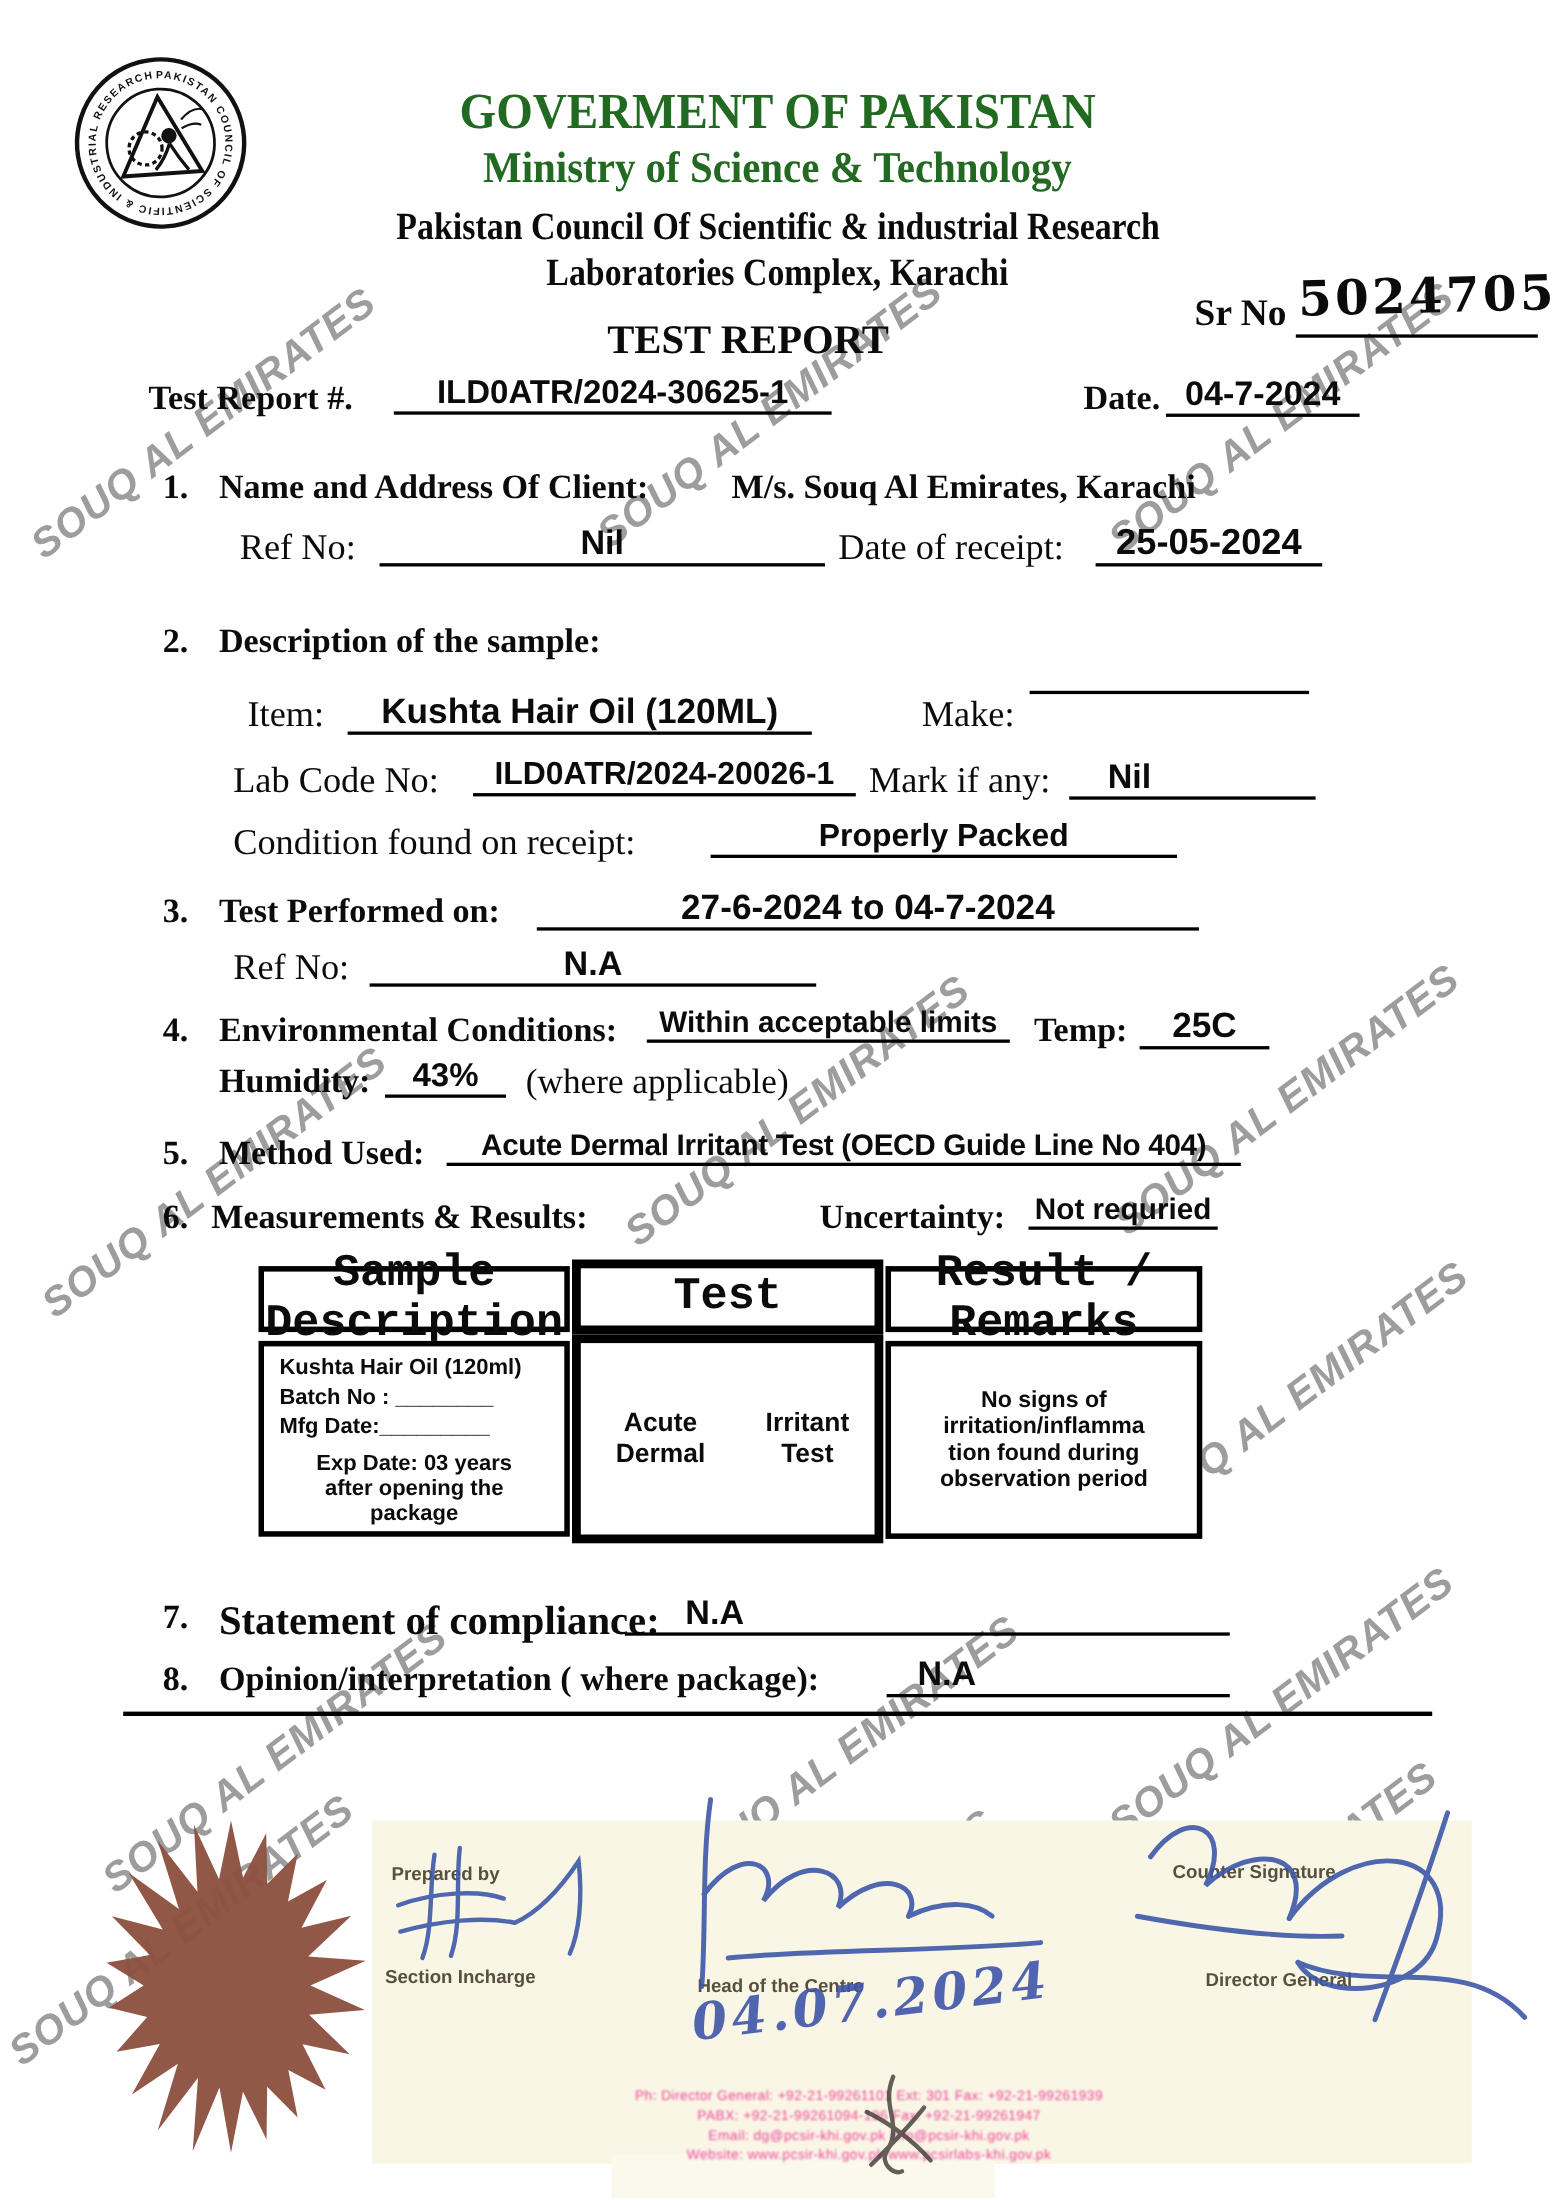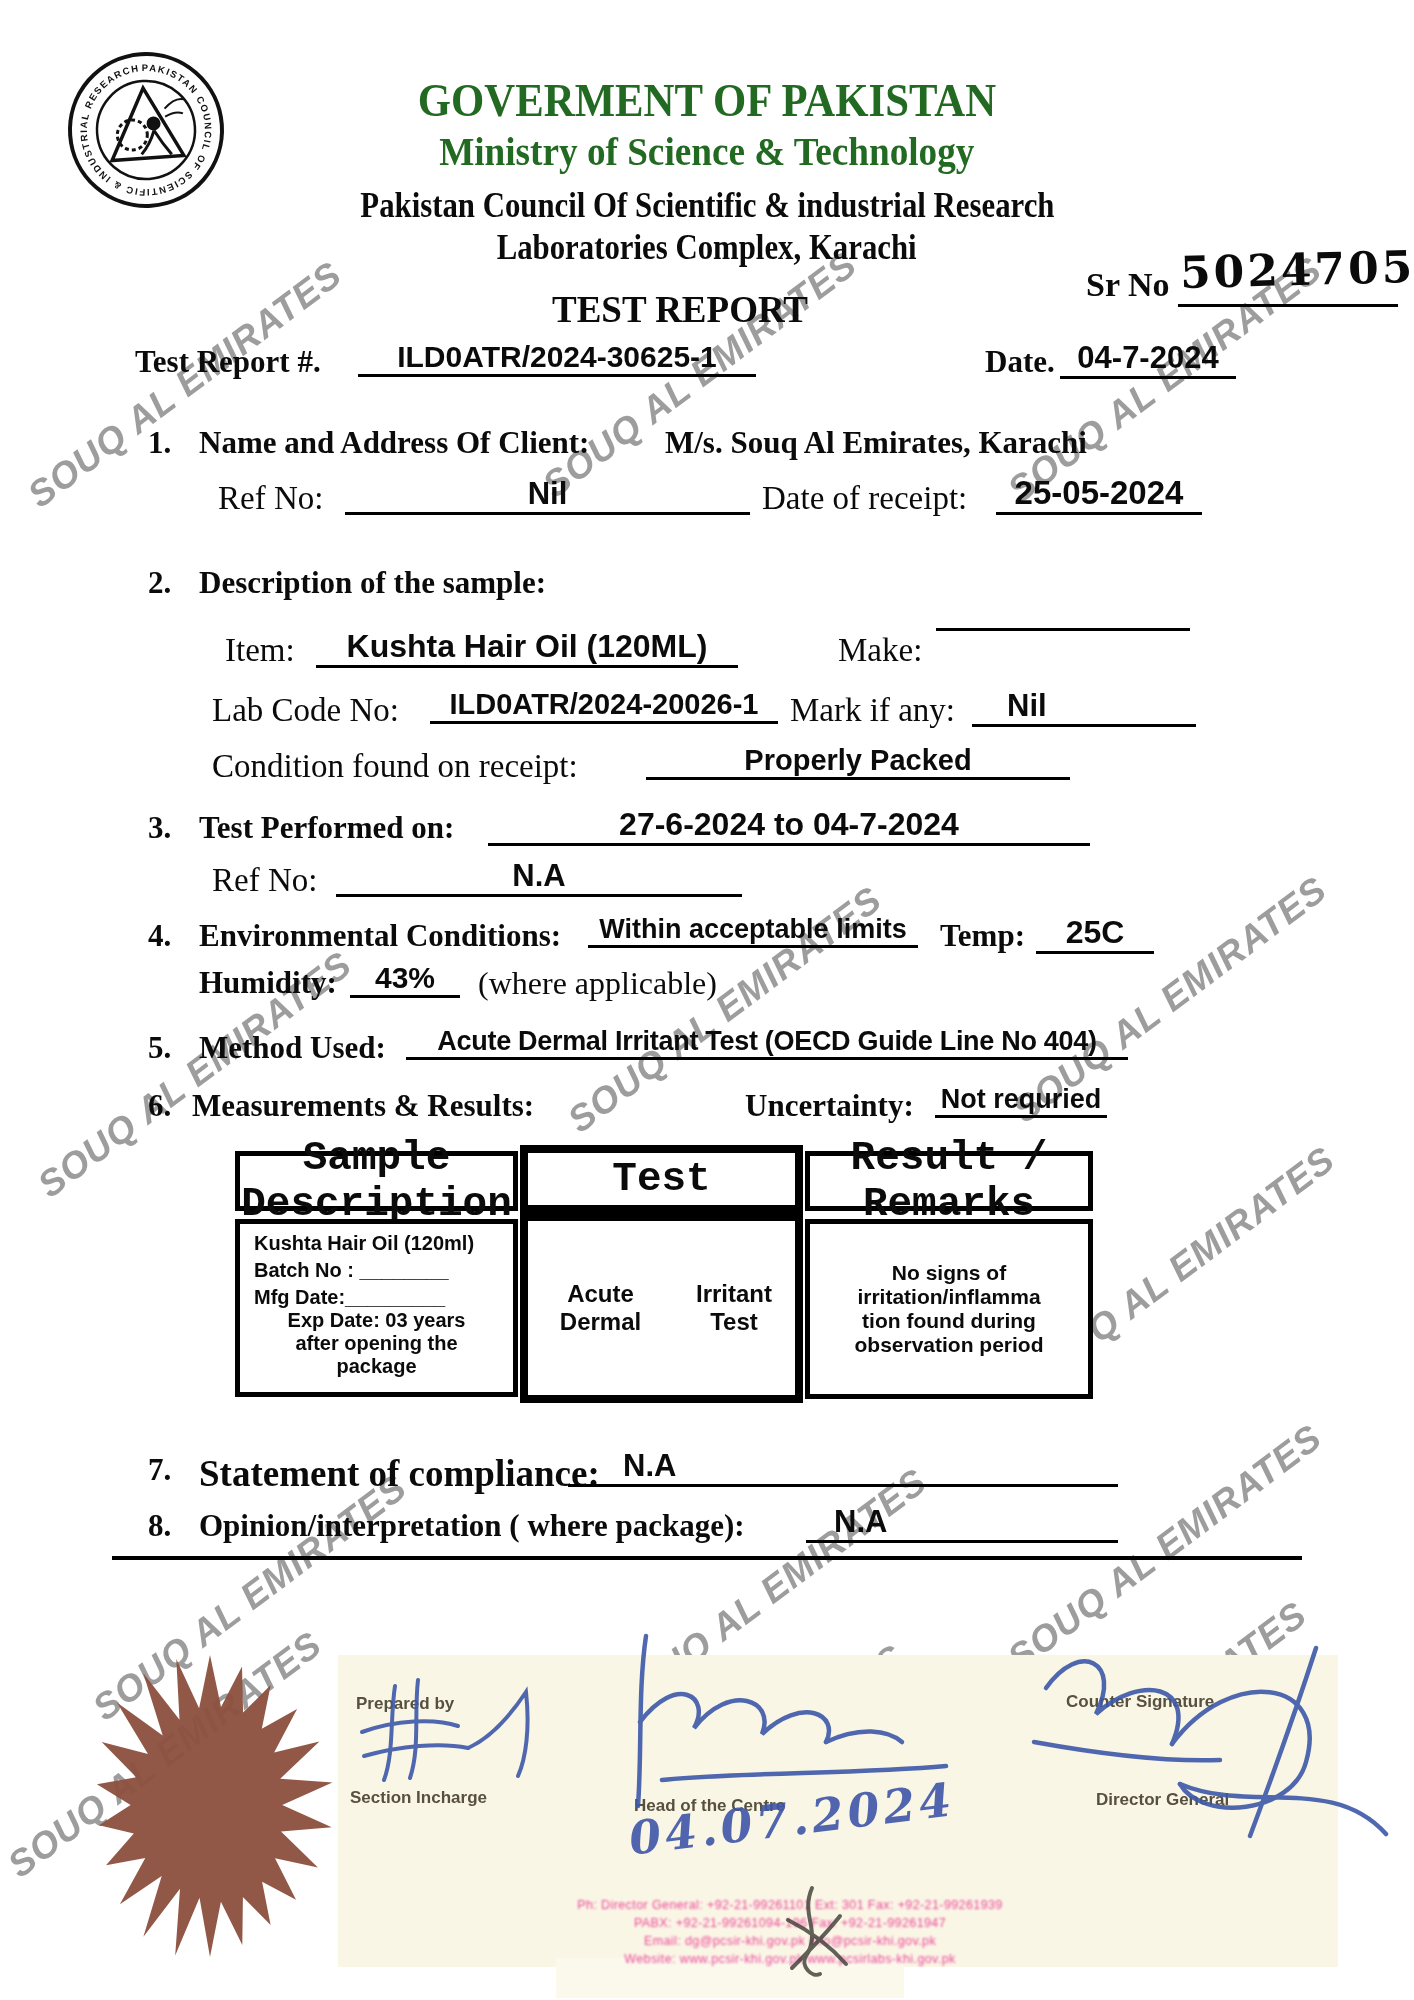--- a/index.html
+++ b/index.html
@@ -141,21 +141,21 @@
 
   <div class="abs" id="rtable">
     <div class="tcell thead" style="left:0;top:6px;width:283px;height:60px">Sample Description</div>
     <div class="tcell thead" style="left:570px;top:6px;width:288px;height:60px">Result / Remarks</div>
     <div class="tcell thead heavy" style="left:285px;top:0;width:283px;height:68px">Test</div>
 
     <div class="tcell tbody-sans" style="left:0;top:74px;width:283px;height:178px;font-size:20px;flex-direction:column;align-items:flex-start;padding:8px 14px;justify-content:flex-start">
       <div>Kushta Hair Oil (120ml)</div>
       <div style="margin-top:4px">Batch No : ________</div>
       <div style="margin-top:4px">Mfg Date:_________</div>
-      <div style="width:100%;text-align:center;">Exp Date: 03 years</div>
+      <div style="width:100%;text-align:center;margin-top:10px">Exp Date: 03 years</div>
       <div style="width:100%;text-align:center">after opening the</div>
       <div style="width:100%;text-align:center">package</div>
     </div>
 
     <div class="tcell tbody-sans heavy" style="left:285px;top:68px;width:283px;height:190px;font-size:24px;flex-direction:row">
       <div>Acute Dermal</div>
       <div>Irritant Test</div>
     </div>
 
     <div class="tcell tbody-sans" style="left:570px;top:74px;width:288px;height:180px;font-size:21px;flex-direction:column">

